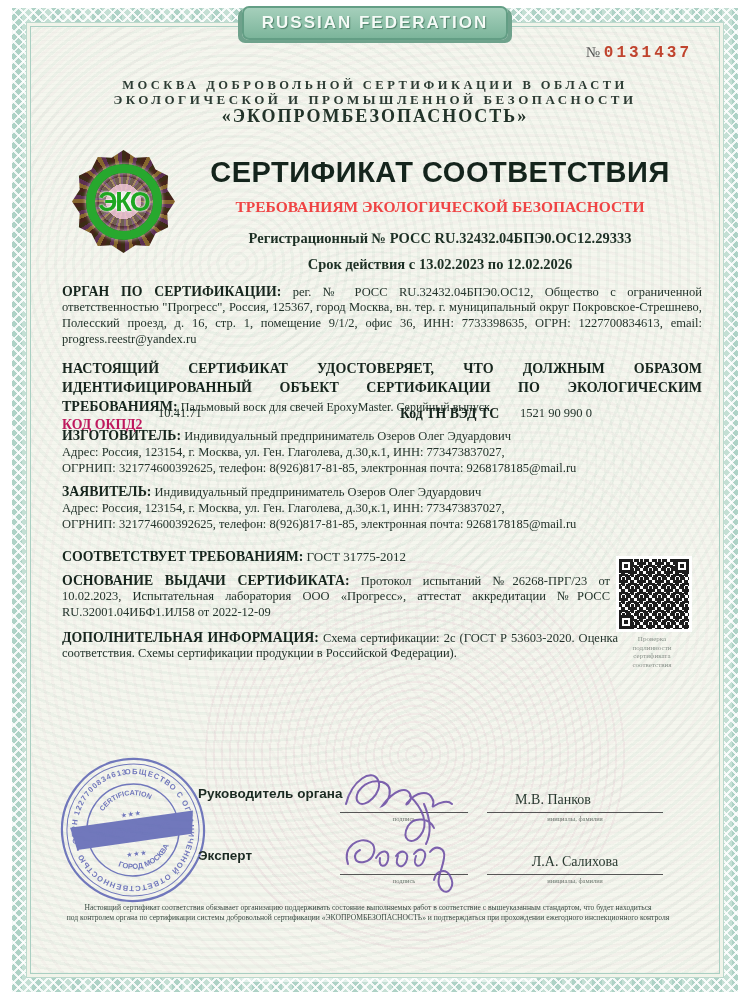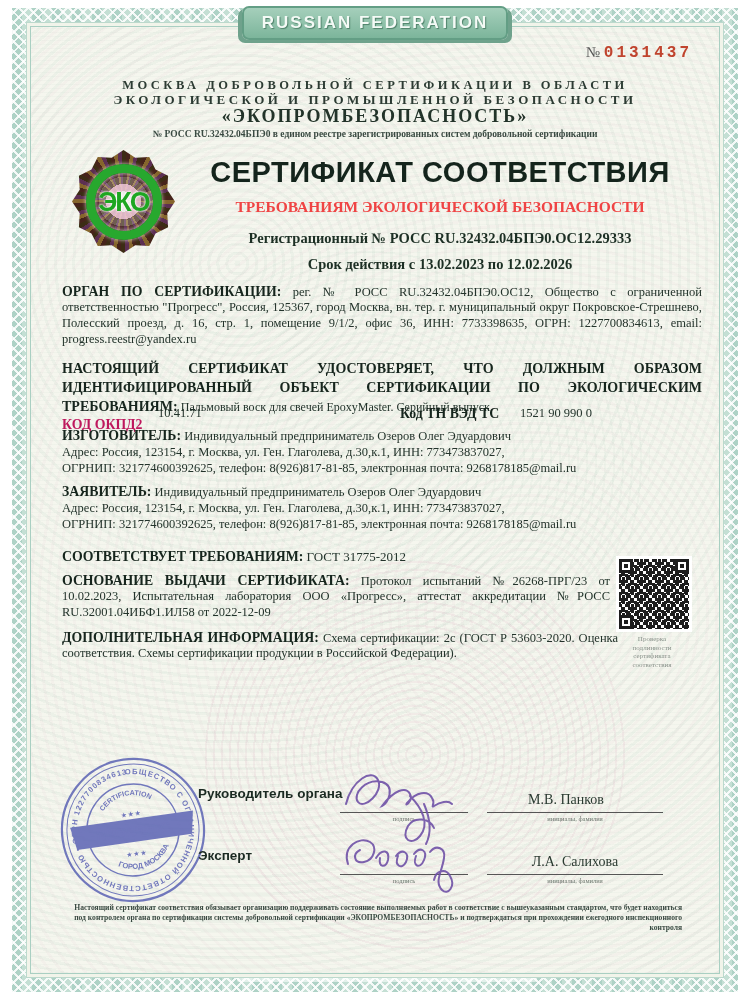--- a/index.html
+++ b/index.html
@@ -100,22 +100,22 @@
   .capt{position:absolute;font-size:6.5px;color:#6d776f;text-align:center;}
   .name{position:absolute;font-size:14px;color:#2a3a31;text-align:center;}
   .sig{position:absolute;z-index:3;}
   .sig path{stroke:#6f51a6;fill:none;stroke-width:2;stroke-linecap:round;opacity:.9;}
 
   
   .stampwrap{position:absolute;left:58px;top:755px;width:150px;height:150px;
         transform:rotate(-8deg);opacity:.85;z-index:2;}
   .stampwrap text{fill:#5b63b4;font-family:"Liberation Sans",sans-serif;font-weight:700;}
 
-  .footer{position:absolute;left:70px;width:612px;text-align:right;
-        font-size:7.6px;line-height:10px;color:#3a4a42;font-weight:bold;}
+  .footer{position:absolute;left:62px;width:612px;text-align:center;
+        font-size:7.6px;line-height:10px;color:#3a4a42;}
 </style>
 </head>
 <body>
 
 <div class="page">
   <div class="band">
     <div class="band-plate"></div>
   </div>
   <div class="inner"></div>
   <div class="guill g2"></div>
@@ -126,21 +126,20 @@
   </div>
 
   <div class="cert-no">
     <span>№</span>
     <span class="num">0131437</span>
   </div>
 
   <div class="sys sys1">МОСКВА ДОБРОВОЛЬНОЙ СЕРТИФИКАЦИИ В ОБЛАСТИ</div>
   <div class="sys sys2">ЭКОЛОГИЧЕСКОЙ И ПРОМЫШЛЕННОЙ БЕЗОПАСНОСТИ</div>
   <div class="sys sysname">«ЭКОПРОМБЕЗОПАСНОСТЬ»</div>
-  <div class="sys sysreg">№ РОСС RU.32432.04БПЭ0 в едином реестре зарегистрированных систем добровольной сертификации</div>
 
   <div class="holo">
     <div class="ring"></div>
     <div class="eko">ЭКО</div>
   </div>
 
   <div class="titleblock">
     <div class="t-main">СЕРТИФИКАТ СООТВЕТСТВИЯ</div>
     <div class="t-sub">ТРЕБОВАНИЯМ ЭКОЛОГИЧЕСКОЙ БЕЗОПАСНОСТИ</div>
     <div class="t-reg">Регистрационный № РОСС RU.32432.04БПЭ0.ОС12.29333</div>
@@ -195,21 +194,21 @@
 
   <svg class="sig" style="left:338px;top:760px;" width="132" height="105" viewBox="0 0 132 105">
     <path d="M8,44 C14,20 34,8 40,20 C46,32 26,50 20,42 C14,34 28,18 44,22 C58,26 50,44 44,46 C56,30 68,26 72,34 C76,42 64,48 70,42 C78,32 90,30 94,38 C98,44 92,48 96,46 C102,42 110,40 114,44 M72,36 C84,48 92,64 82,76 C74,86 62,80 70,66 C76,56 92,58 96,68 M86,44 C92,58 94,72 88,84"></path>
   </svg>
   <svg class="sig" style="left:338px;top:828px;" width="132" height="72" viewBox="0 0 132 72">
     <path d="M10,36 C4,18 22,8 32,14 C40,19 36,32 26,34 C16,36 14,26 22,22 M38,30 C44,20 52,22 50,32 C48,40 40,40 42,30 M58,28 C64,20 72,24 68,34 C64,42 56,38 60,28 M76,26 C82,18 90,22 86,32 C82,42 74,38 78,28 M92,24 C98,16 108,20 106,30 C104,44 96,54 104,62 C110,68 118,58 112,48 C108,40 98,42 96,52"></path>
   </svg>
 
   <div class="sigline" style="left:340px;top:812px;width:128px;"></div>
   <div class="capt" style="left:340px;top:815px;width:128px;">подпись</div>
-  <div class="name" style="left:478px;top:792px;width:176px;">М.В. Панков</div>
+  <div class="name" style="left:465px;top:792px;width:176px;">М.В. Панков</div>
   <div class="sigline" style="left:487px;top:812px;width:176px;"></div>
   <div class="capt" style="left:487px;top:815px;width:176px;">инициалы, фамилия</div>
 
   <div class="sigline" style="left:340px;top:874px;width:128px;"></div>
   <div class="capt" style="left:340px;top:877px;width:128px;">подпись</div>
   <div class="name" style="left:487px;top:854px;width:176px;">Л.А. Салихова</div>
   <div class="sigline" style="left:487px;top:874px;width:176px;"></div>
   <div class="capt" style="left:487px;top:877px;width:176px;">инициалы, фамилия</div>
 
   <div class="stampwrap">

